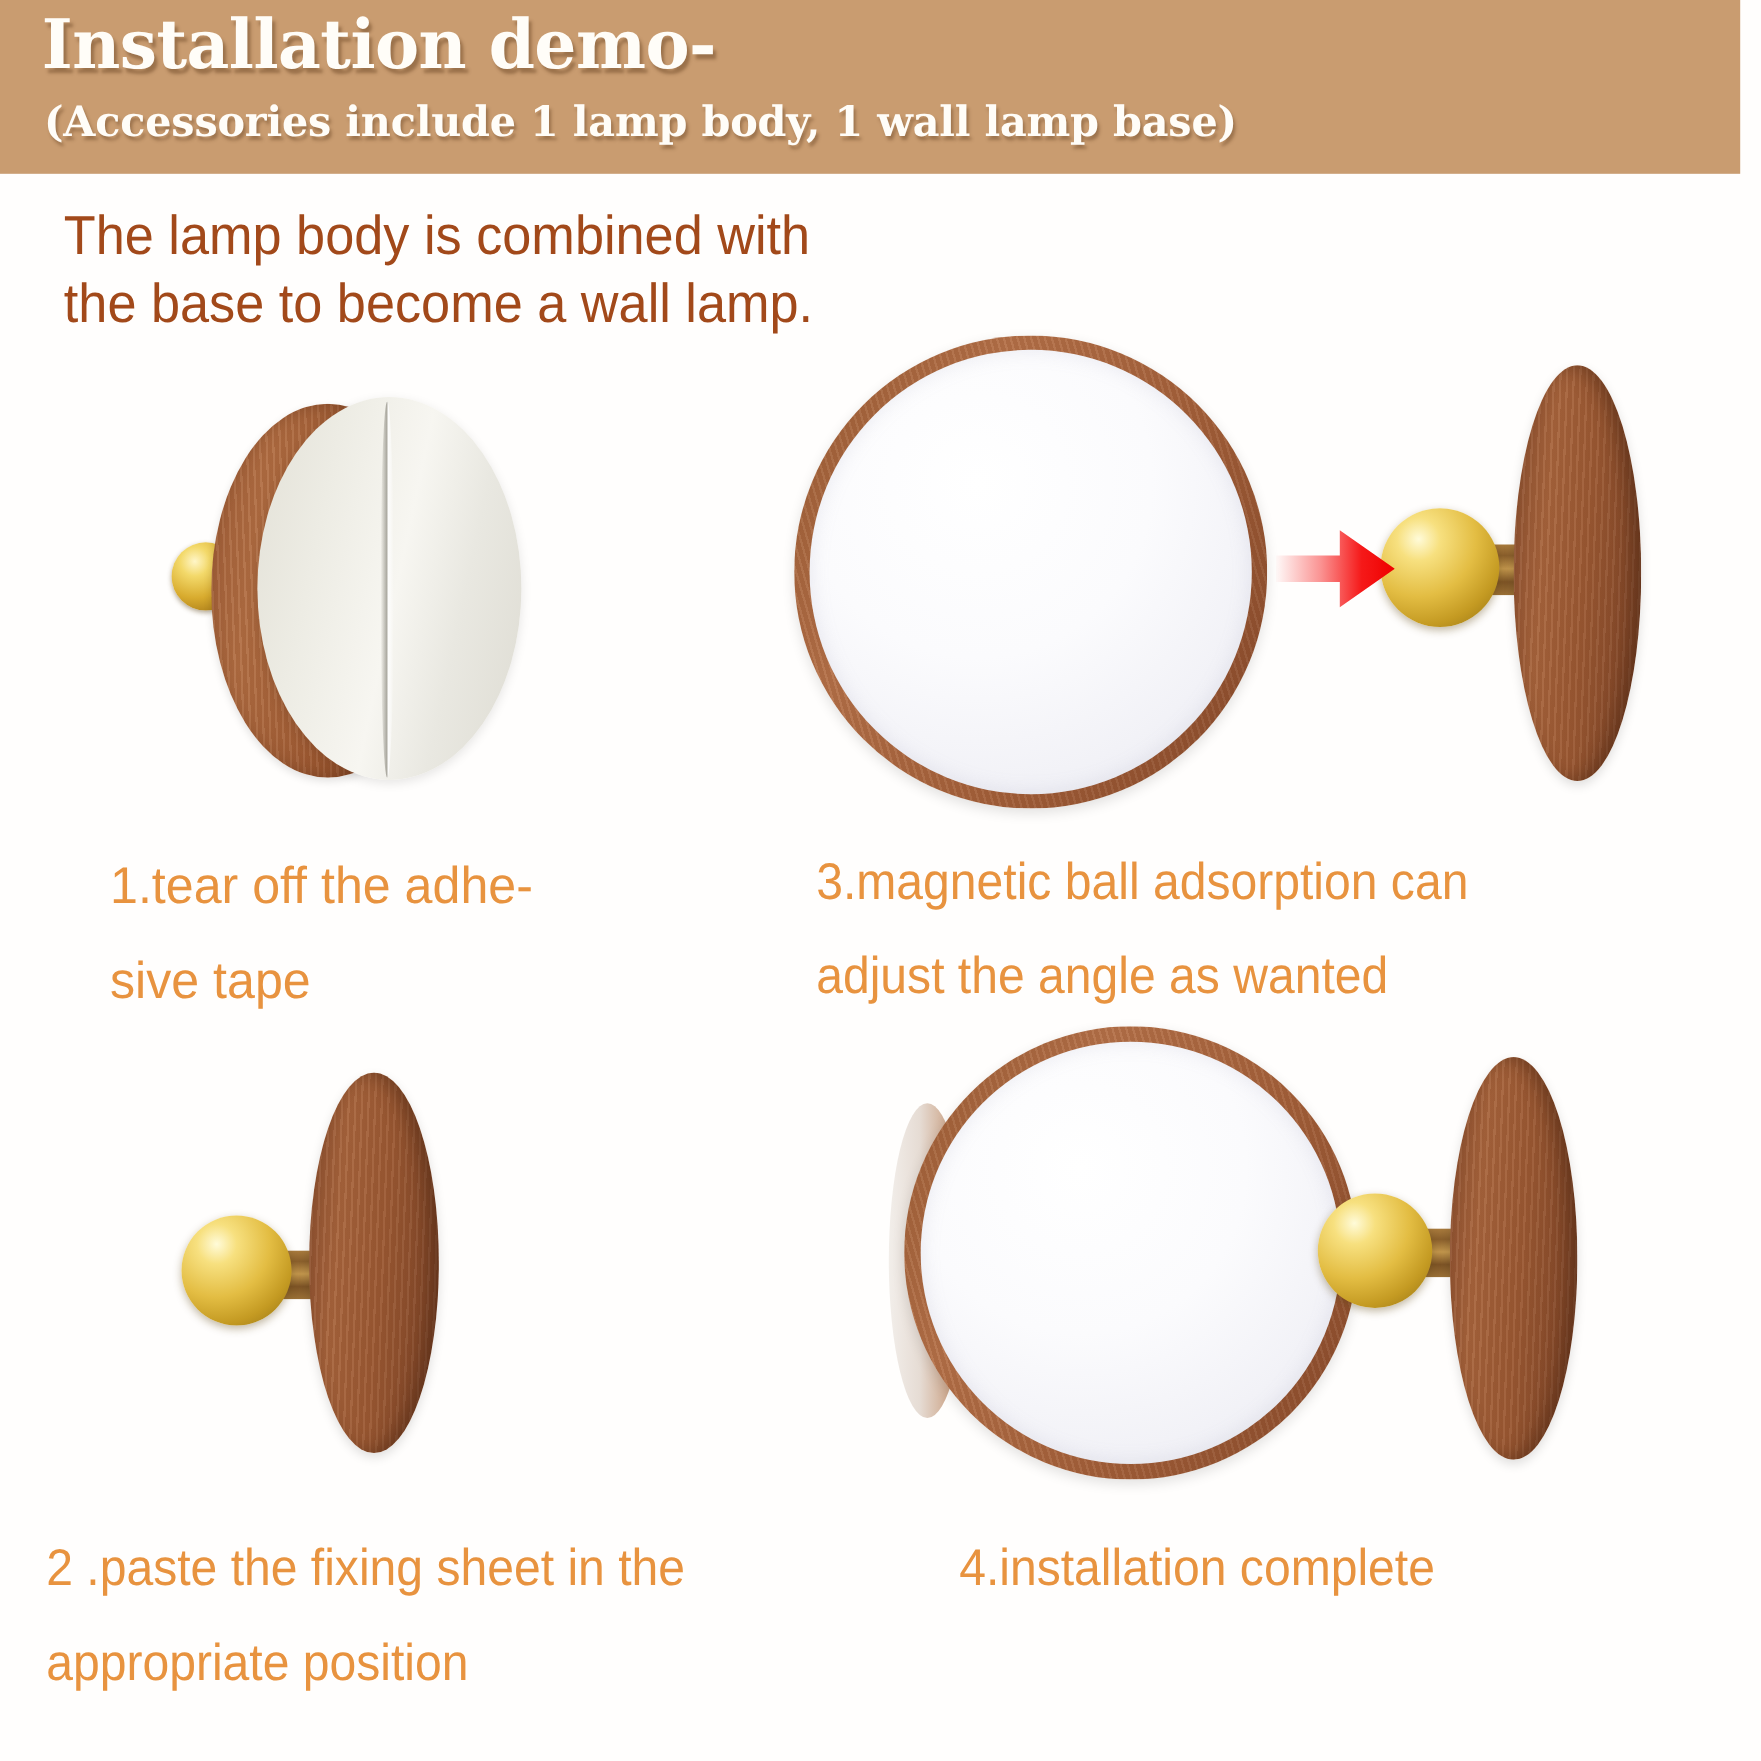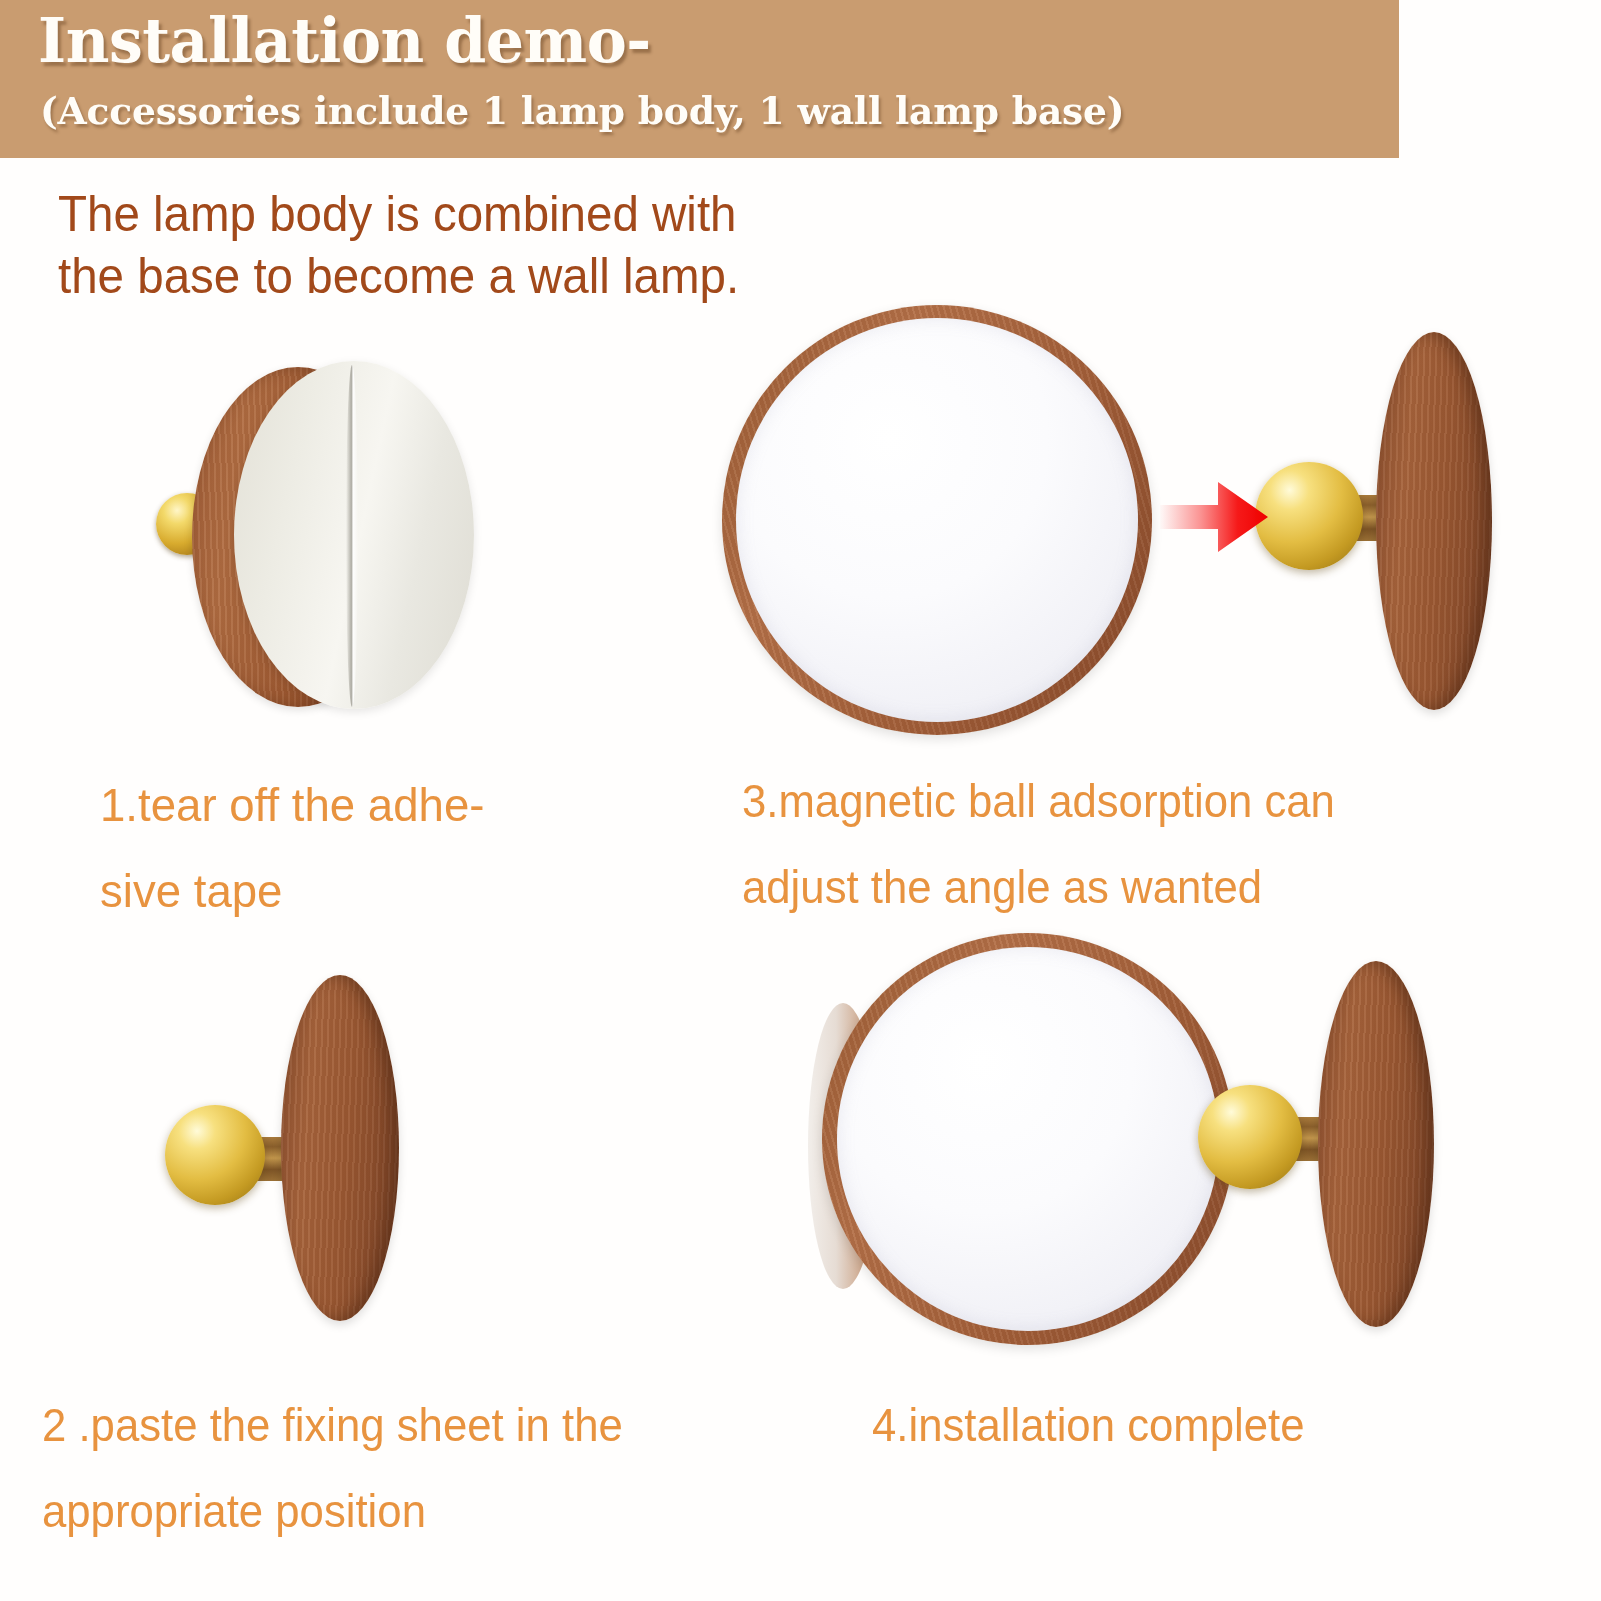--- a/index.html
+++ b/index.html
@@ -14,21 +14,21 @@
     position: relative;
     overflow: hidden;
     font-family: "Liberation Sans", sans-serif;
     background: #fffefd;
   }
 
   
   .header-band {
     position: absolute;
     left: 0; top: 0;
-    width: 1399px;
+    width: 1582px;
     height: 158px;
     background: #c99c70;
     overflow: hidden;
   }
   .header-title {
     position: absolute;
     left: 38px;
     top: 4px;
     font-family: "DejaVu Serif", serif;
     font-weight: bold;

